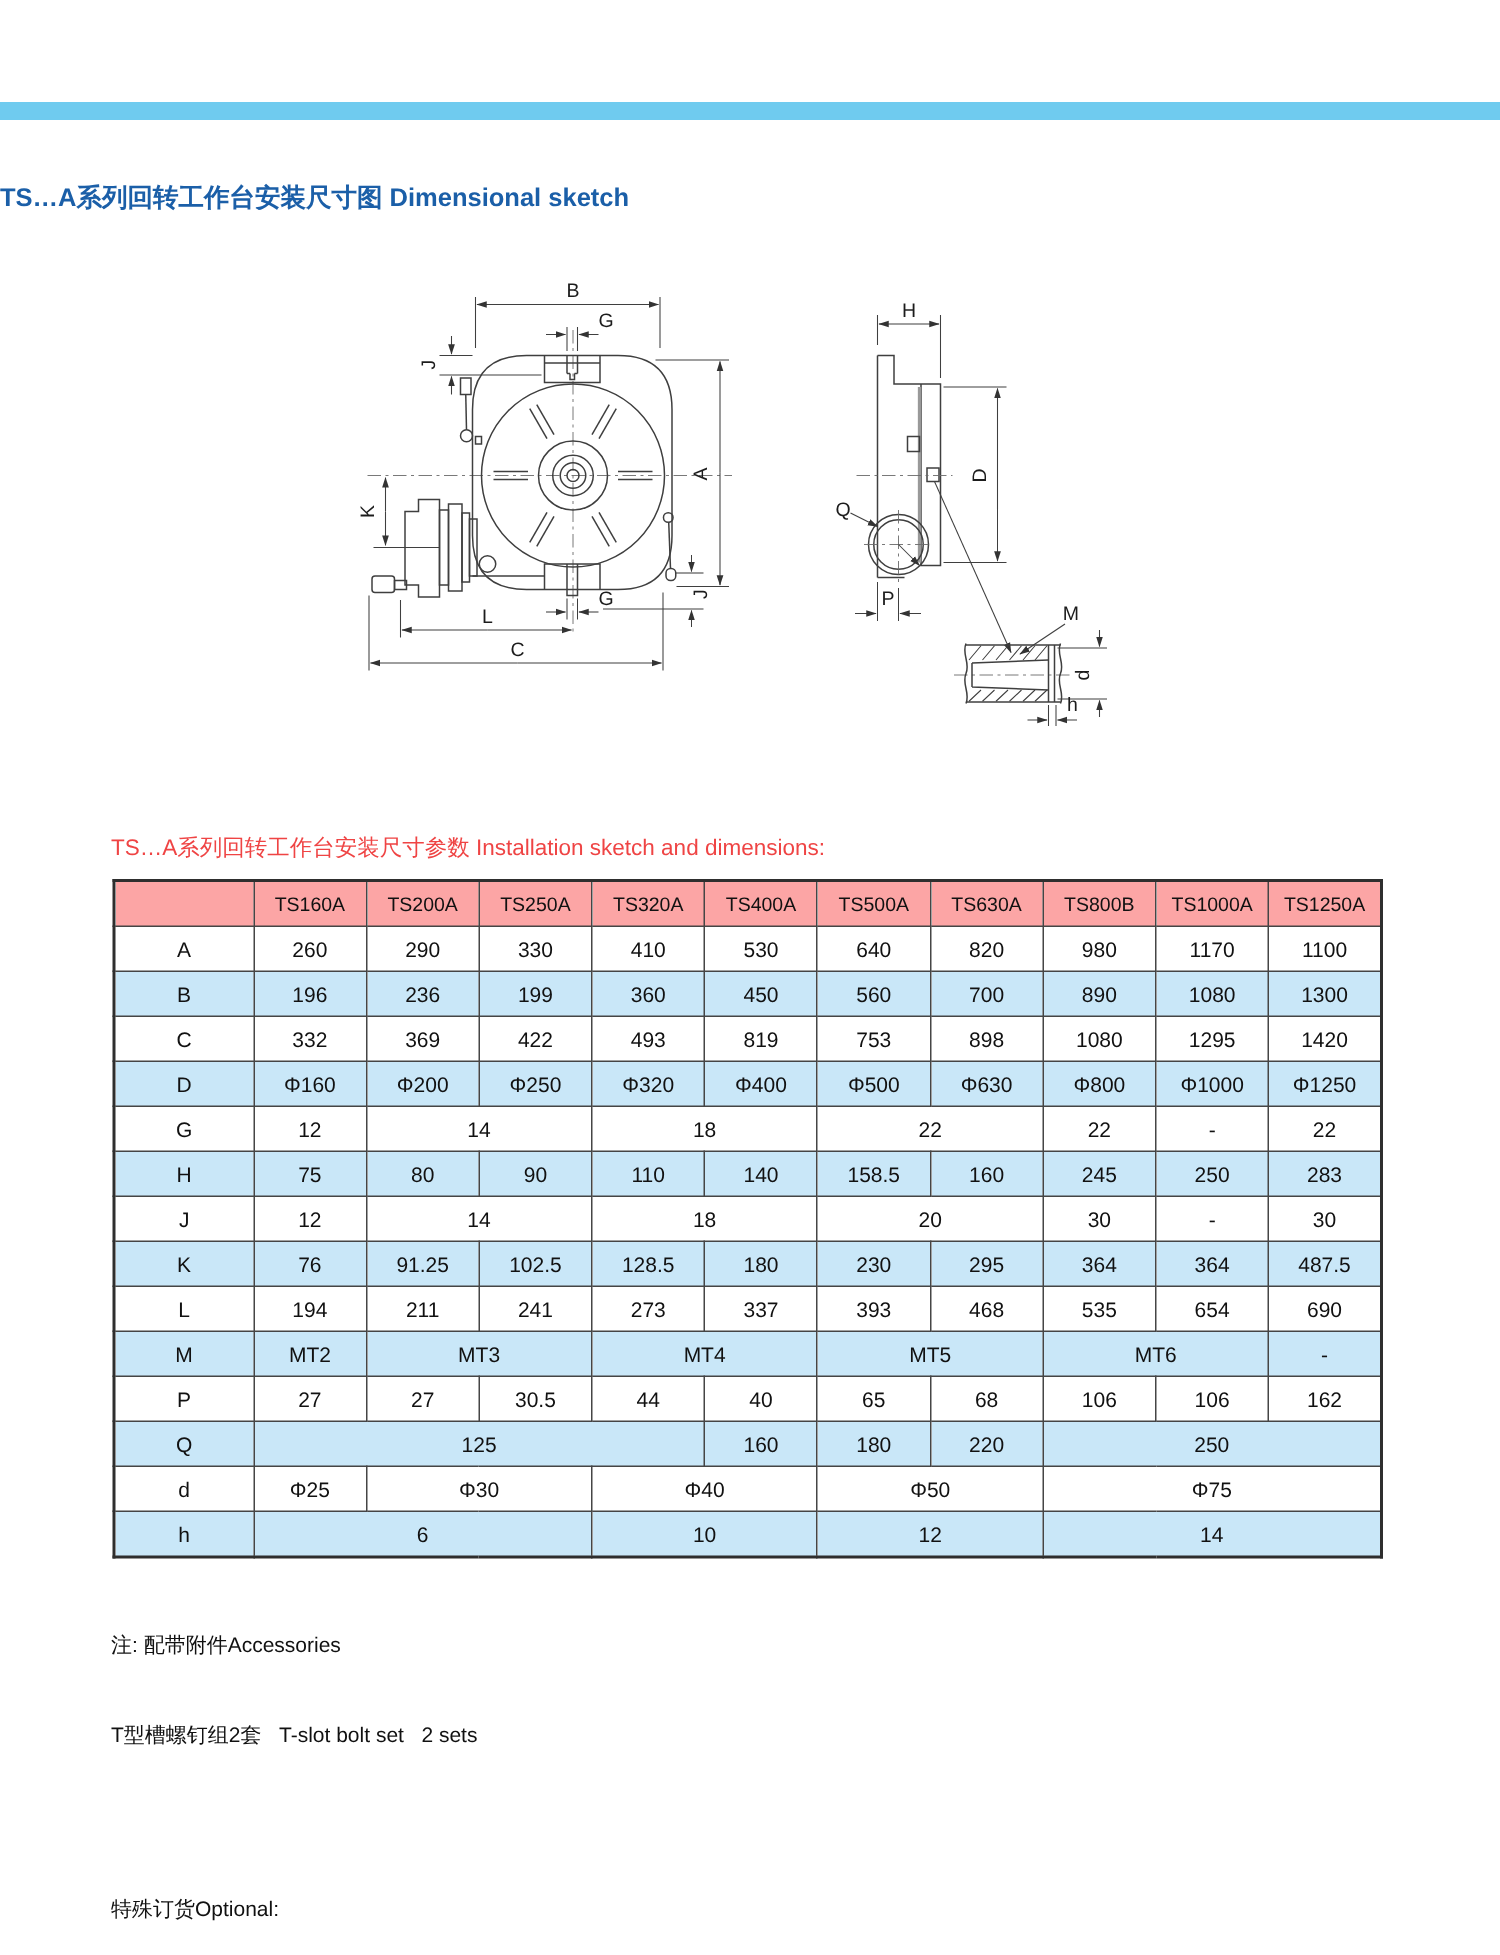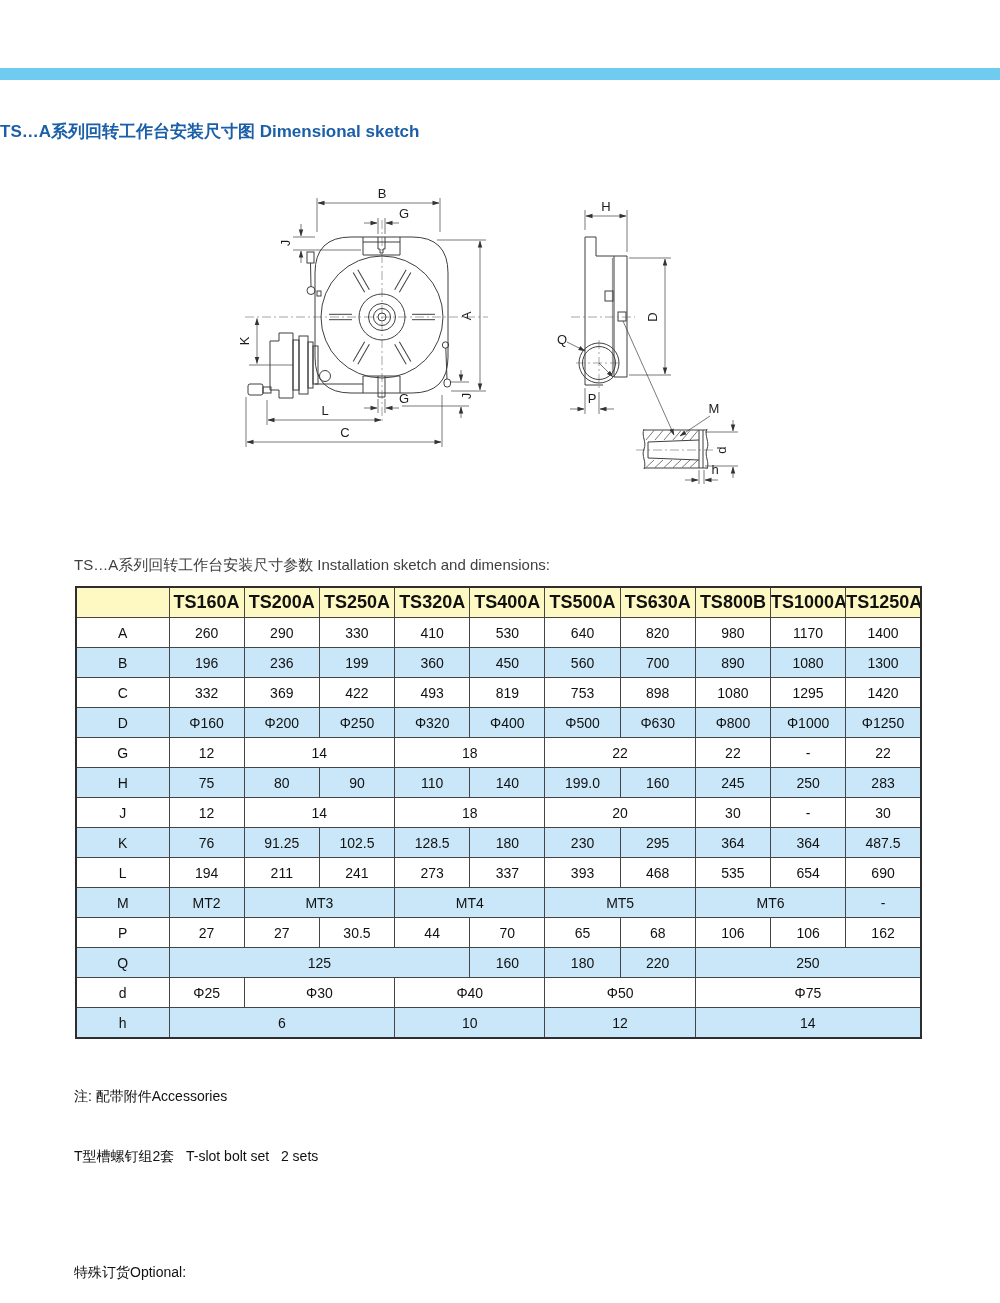--- a/index.html
+++ b/index.html
@@ -6,26 +6,26 @@
   body{width:1000px;height:1303px;position:relative;background:#ffffff;
        font-family:"Liberation Sans",sans-serif;color:#111;overflow:hidden;}
   .topbar{position:absolute;left:0;top:68px;width:1000px;height:12px;background:#6FCBEF;}
   .title{position:absolute;left:0;top:120px;width:1000px;text-align:left;
          font-size:17px;font-weight:600;color:#1B5FA8;}
   svg.drawing{position:absolute;left:215px;top:170px;}
   .dw{stroke:#3f3f3f;stroke-width:1;fill:none;}
   .dim{stroke:#3f3f3f;stroke-width:0.7;fill:none;}
   .cl{stroke:#6a6a6a;stroke-width:0.6;fill:none;stroke-dasharray:9 3 2 3;}
   .lbl{font-family:"Liberation Sans",sans-serif;font-size:13px;fill:#1c1c1c;text-anchor:middle;}
-  .caption{position:absolute;left:74px;top:556px;font-size:15px;color:#404040;}
+  .caption{position:absolute;left:74px;top:556px;font-size:15px;color:#ef4444;}
   table{position:absolute;left:75px;top:586px;width:845px;border-collapse:collapse;
         table-layout:fixed;border:2px solid #2e2e2e;}
   th,td{border:1px solid #454545;height:29px;text-align:center;vertical-align:middle;
         font-size:14px;font-weight:400;color:#111;padding:0;overflow:hidden;}
-  thead th{background:#fef9c3;font-size:18px;font-weight:bold;}
+  thead th{background:#fca5a5;font-size:13px;}
   tr.alt th,tr.alt td{background:#C9E7F8;}
   .notes{position:absolute;left:74px;top:1046px;font-size:14px;color:#111;
          line-height:20px;white-space:pre;}
   .notes .gap{height:16px;}
 </style>
 </head>
 <body>
 
 <div class="topbar"></div>
 
@@ -261,21 +261,21 @@
         <th>A</th>
         <td>260</td>
         <td>290</td>
         <td>330</td>
         <td>410</td>
         <td>530</td>
         <td>640</td>
         <td>820</td>
         <td>980</td>
         <td>1170</td>
-        <td>1400</td>
+        <td>1100</td>
       </tr>
       <tr class="alt">
         <th>B</th>
         <td>196</td>
         <td>236</td>
         <td>199</td>
         <td>360</td>
         <td>450</td>
         <td>560</td>
         <td>700</td>
@@ -319,21 +319,21 @@
         <td>-</td>
         <td>22</td>
       </tr>
       <tr class="alt">
         <th>H</th>
         <td>75</td>
         <td>80</td>
         <td>90</td>
         <td>110</td>
         <td>140</td>
-        <td>199.0</td>
+        <td>158.5</td>
         <td>160</td>
         <td>245</td>
         <td>250</td>
         <td>283</td>
       </tr>
       <tr>
         <th>J</th>
         <td>12</td>
         <td colspan="2">14</td>
         <td colspan="2">18</td>
@@ -376,21 +376,21 @@
         <td colspan="2">MT5</td>
         <td colspan="2">MT6</td>
         <td>-</td>
       </tr>
       <tr>
         <th>P</th>
         <td>27</td>
         <td>27</td>
         <td>30.5</td>
         <td>44</td>
-        <td>70</td>
+        <td>40</td>
         <td>65</td>
         <td>68</td>
         <td>106</td>
         <td>106</td>
         <td>162</td>
       </tr>
       <tr class="alt">
         <th>Q</th>
         <td colspan="4">125</td>
         <td>160</td>

